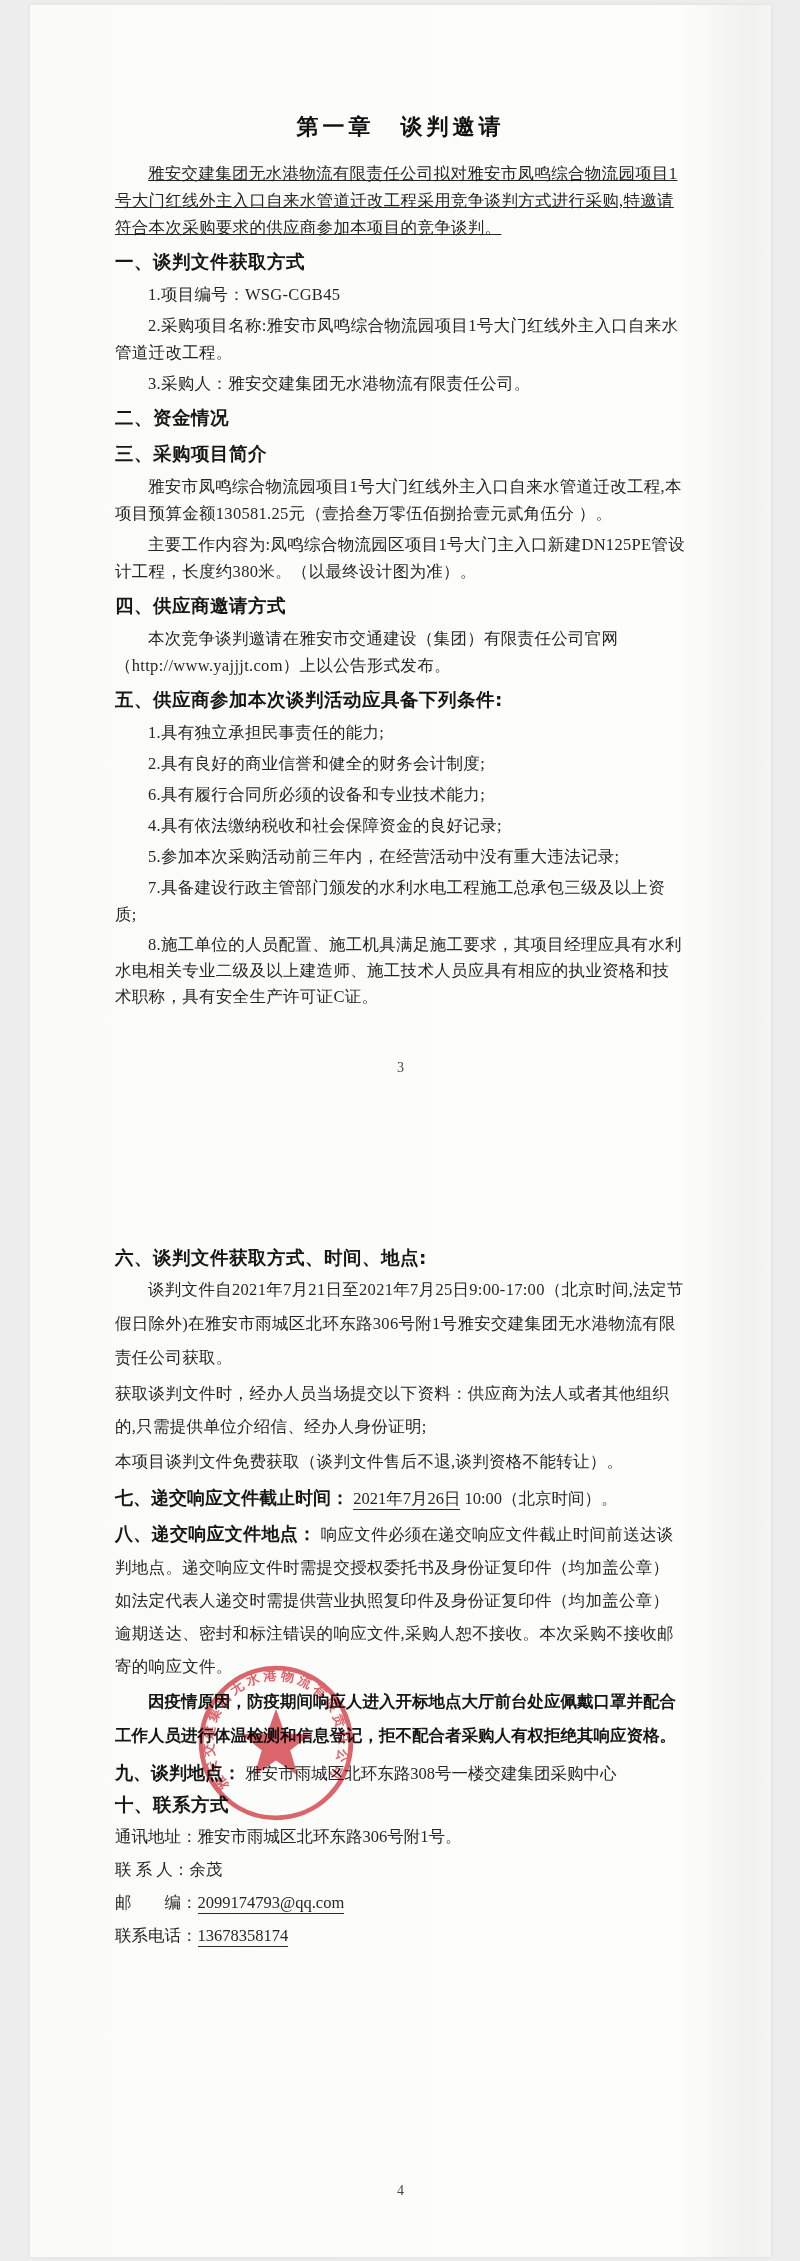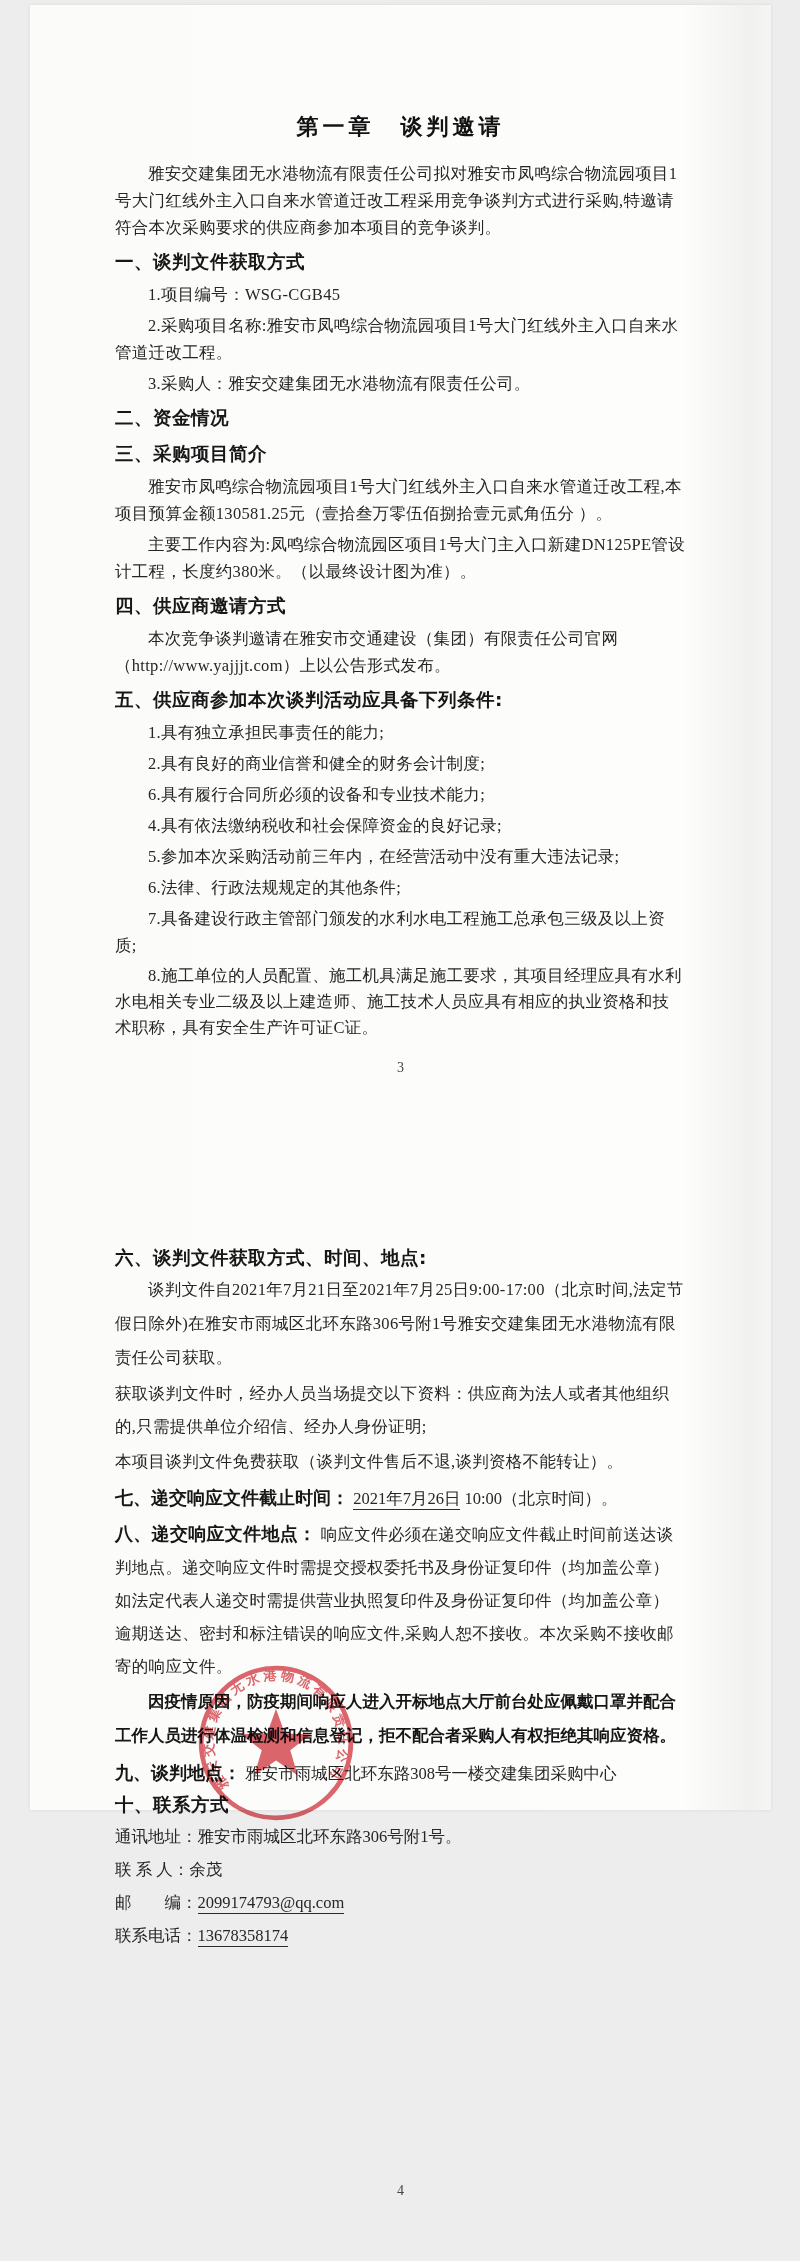--- a/index.html
+++ b/index.html
@@ -3,42 +3,42 @@
 <meta charset="utf-8">
 <style>
   html,body{margin:0;padding:0;}
   body{
     width:800px;height:2261px;position:relative;overflow:hidden;
     background:#ededed;
     font-family:"Liberation Serif","DejaVu Serif",serif;
     color:#262626;
   }
   .sheet{
-    position:absolute;left:30px;top:5px;width:741px;height:1805px;
+    position:absolute;left:30px;top:5px;width:741px;height:2252px;
     background:linear-gradient(to right,#fbfbfa 0%,#fdfdfc 88%,#f1f1f0 97%,#f5f5f4 100%);
     box-shadow:0 0 4px rgba(0,0,0,.08);
   }
   .page1,.page2{position:absolute;left:0;right:0;padding:0 85px;}
   .page1{top:107px;}
   .page2{top:1240px;}
   .doc-title{
     font-family:"DejaVu Sans","Liberation Sans",sans-serif;
     font-weight:bold;font-size:22px;line-height:30px;text-align:center;
     letter-spacing:4px;color:#121212;margin:0;
   }
   .sec{
     font-family:"DejaVu Sans","Liberation Sans",sans-serif;
     font-weight:bold;font-size:18.5px;color:#171717;
     margin:6px 0 4px;line-height:30px;letter-spacing:.5px;
   }
   .page2 .sec{margin:0 0 2px;line-height:26px;}
   p{margin:0;}
   .body-p{font-size:16.5px;line-height:27px;margin-bottom:4px;letter-spacing:.3px;}
   .indent{text-indent:2em;}
-  .intro{margin-top:18px;line-height:27px;}
+  .intro{margin-top:18px;line-height:27px;text-decoration:underline;}
   .p2-p{font-size:16.5px;line-height:33px;margin-bottom:2px;letter-spacing:.3px;}
   .loose{line-height:34px;}
   .inline-h{
     font-family:"DejaVu Sans","Liberation Sans",sans-serif;
     font-weight:bold;font-size:18px;color:#171717;
   }
   .sline{font-size:16.5px;line-height:32px;margin:4px 0 2px;}
   .u{border-bottom:1.5px solid #2b2b2b;padding-bottom:1px;}
   .notice{
     font-family:"DejaVu Sans","Liberation Sans",sans-serif;
@@ -78,21 +78,20 @@
 
     <h2 class="sec">四、供应商邀请方式</h2>
     <p class="body-p indent">本次竞争谈判邀请在雅安市交通建设（集团）有限责任公司官网（http://www.yajjjt.com）上以公告形式发布。</p>
 
     <h2 class="sec">五、供应商参加本次谈判活动应具备下列条件:</h2>
     <p class="body-p indent">1.具有独立承担民事责任的能力;</p>
     <p class="body-p indent">2.具有良好的商业信誉和健全的财务会计制度;</p>
     <p class="body-p indent">6.具有履行合同所必须的设备和专业技术能力;</p>
     <p class="body-p indent">4.具有依法缴纳税收和社会保障资金的良好记录;</p>
     <p class="body-p indent">5.参加本次采购活动前三年内，在经营活动中没有重大违法记录;</p>
-    <p class="body-p indent">6.法律、行政法规规定的其他条件;</p>
     <p class="body-p indent">7.具备建设行政主管部门颁发的水利水电工程施工总承包三级及以上资质;</p>
     <p class="body-p indent" style="line-height:26px">8.施工单位的人员配置、施工机具满足施工要求，其项目经理应具有水利水电相关专业二级及以上建造师、施工技术人员应具有相应的执业资格和技术职称，具有安全生产许可证C证。</p>
   </div>
 
   <div class="pagenum n3">3</div>
 
   <div class="page2">
     <h2 class="sec">六、谈判文件获取方式、时间、地点:</h2>
     <p class="p2-p loose indent">谈判文件自2021年7月21日至2021年7月25日9:00-17:00（北京时间,法定节假日除外)在雅安市雨城区北环东路306号附1号雅安交建集团无水港物流有限责任公司获取。</p>
     <p class="p2-p">获取谈判文件时，经办人员当场提交以下资料：供应商为法人或者其他组织的,只需提供单位介绍信、经办人身份证明;</p>

